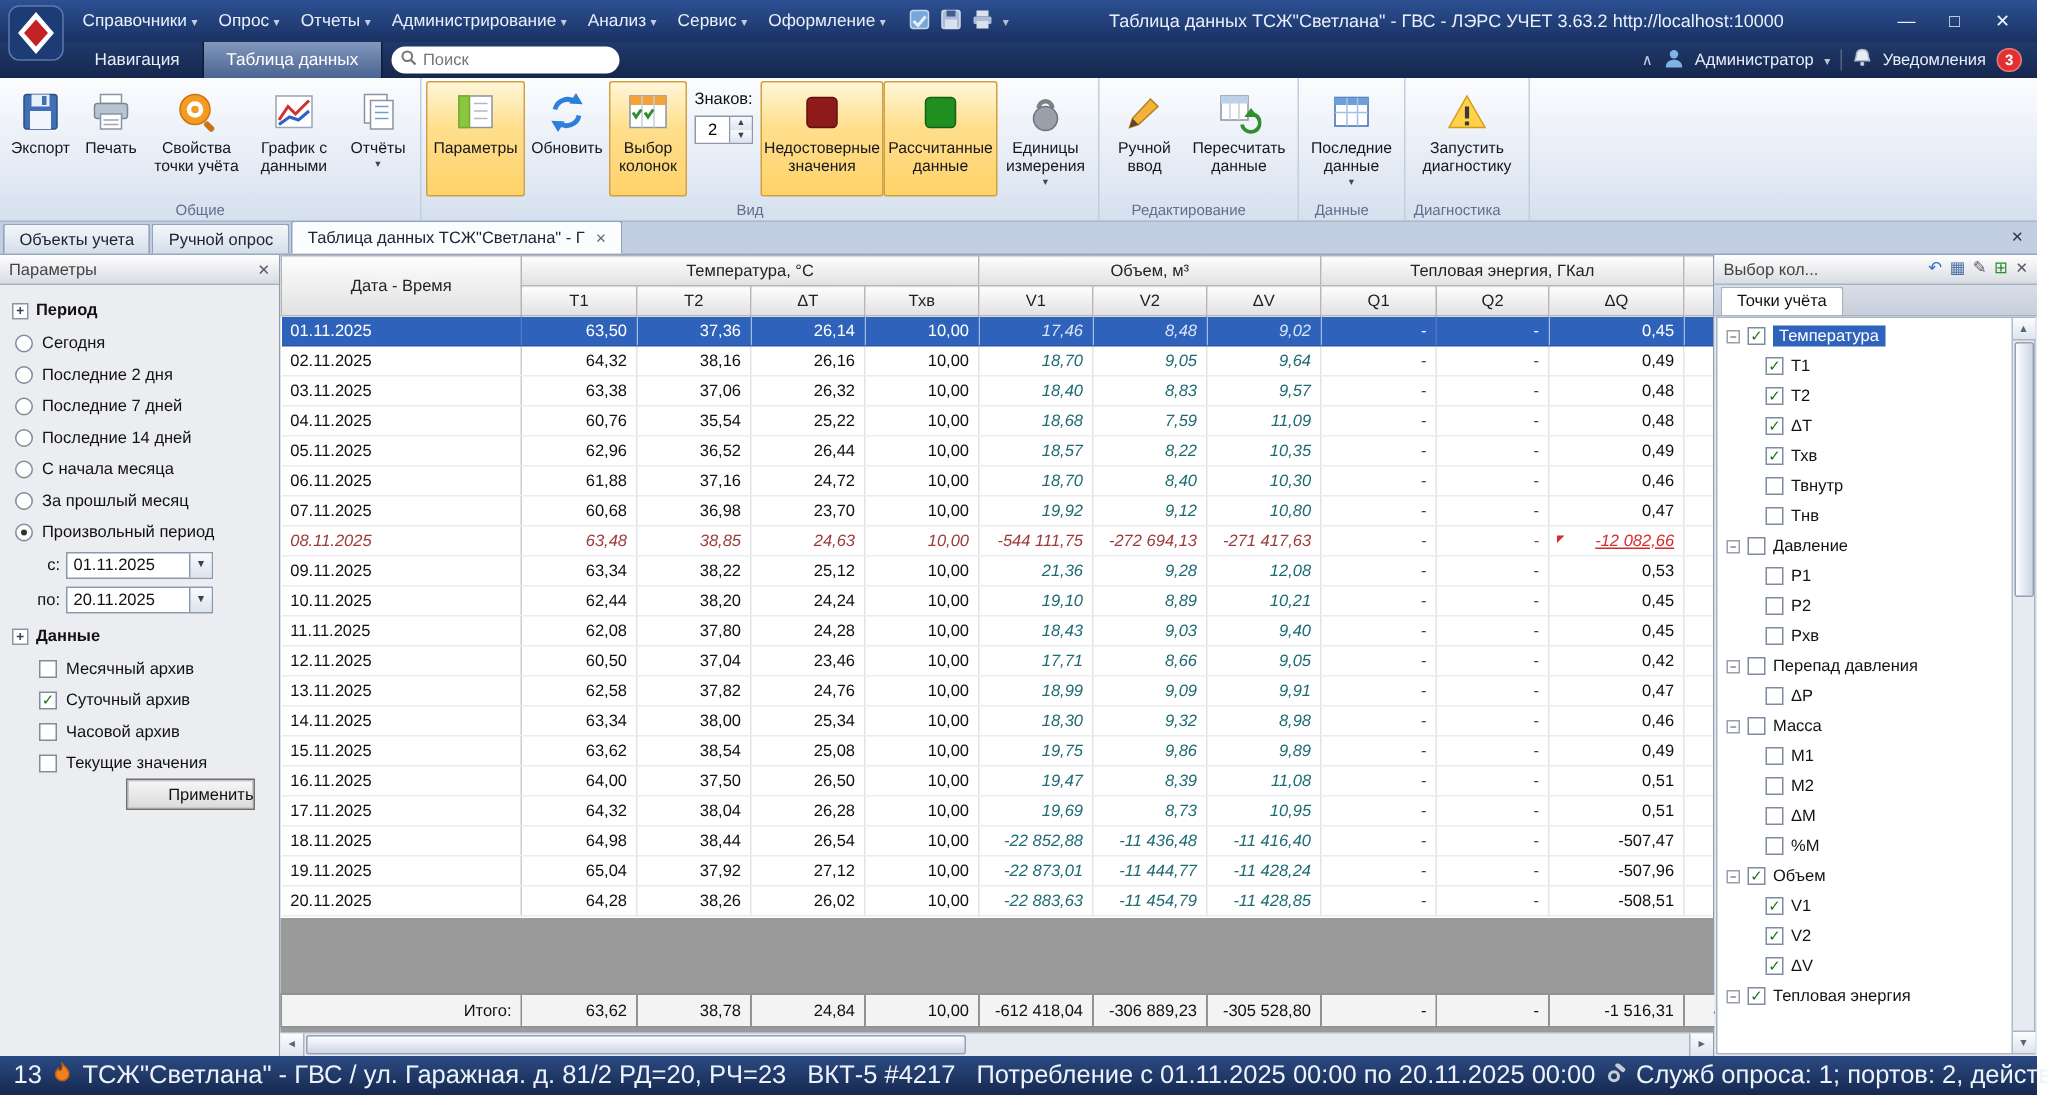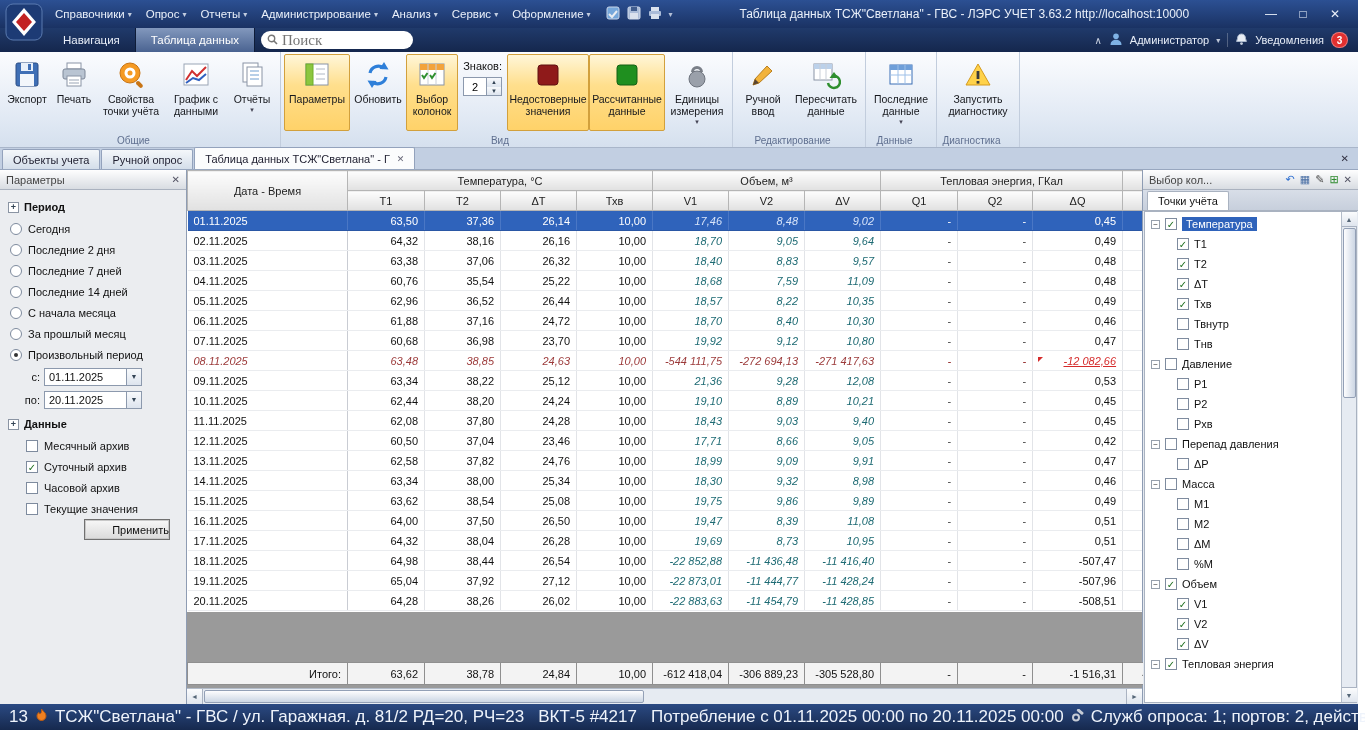--- a/index.html
+++ b/index.html
@@ -13,33 +13,33 @@
 .menu-caret{font-size:8px;opacity:.8}
 .tb-icons{display:flex;align-items:center;gap:7px;margin-left:8px;opacity:.9}
 .win-title{flex:1;text-align:center;font-size:12px;white-space:nowrap;overflow:hidden}
 .win-controls{display:flex;gap:2px;margin-right:8px}
 .win-btn{width:30px;height:20px;display:flex;align-items:center;justify-content:center;font-size:12px}
 
 .navbar{height:24px;background:linear-gradient(#203a6b,#15274d);display:flex;align-items:center;padding-left:48px;color:#e8eef8;flex:0 0 auto}
 .nav-tab{height:24px;display:flex;align-items:center;padding:0 15px;font-size:11.5px}
 .nav-tab.active{background:linear-gradient(#8298bd,#4a6391);border-left:1px solid #0e1c38;border-right:1px solid #0e1c38;color:#fff}
 .search{width:152px;height:18px;background:#fff;border-radius:9px;margin-left:6px;display:flex;align-items:center;padding:0 6px;gap:4px;color:#333}
-.search input{border:none;outline:none;font-size:15px;width:112px;font-family:Liberation Serif, serif;color:#333;background:transparent}
+.search input{border:none;outline:none;font-size:11px;width:112px;font-family:Liberation Sans, sans-serif;color:#333;background:transparent}
 .nav-right{margin-left:auto;display:flex;align-items:center;gap:7px;padding-right:10px}
 .badge{min-width:17px;height:16px;border-radius:8px;background:#e23030;color:#fff;display:flex;align-items:center;justify-content:center;font-size:10px;font-weight:bold;padding:0 3px;border:1px solid rgba(255,255,255,.35)}
 .collapse-glyph{font-size:10px;opacity:.85}
 
 .ribbon{height:96px;background:linear-gradient(#fbfcfe,#e1e9f4 70%,#d5e0ee);border-bottom:1px solid #a9b6ca;display:flex;flex:0 0 auto}
 .rgroup{position:relative;display:flex;align-items:flex-start;padding:2px 3px 16px 3px;border-right:1px solid #c2cddd}
 .rgroup-label{position:absolute;left:0;right:13px;bottom:1px;text-align:center;font-size:10px;color:#5f6f8f}
 .rbtn{display:flex;flex-direction:column;align-items:center;text-align:center;font-size:10.5px;line-height:1.15;padding:4px 2px 2px;height:77px;border:1px solid transparent;border-radius:2px;color:#15171c}
 .rbtn .ricon{height:32px;display:flex;align-items:center;justify-content:center;margin-bottom:2px}
 .rbtn.toggled{background:linear-gradient(#fff6d8,#ffdf8d 40%,#ffd269);border-color:#d2a03c}
 .caret{font-size:7px;color:#445;margin-top:1px}
-.spin-col{display:flex;flex-direction:column;align-items:flex-end;padding:6px 5px;gap:5px;font-size:11px}
+.spin-col{display:flex;flex-direction:column;align-items:flex-start;padding:6px 5px;gap:5px;font-size:11px}
 .spin-box{display:flex;border:1px solid #8c99ad;background:#fff;height:19px}
 .spin-box input{width:22px;border:none;outline:none;text-align:center;font-size:11px;font-family:inherit}
 .spin-arrows{display:flex;flex-direction:column;border-left:1px solid #8c99ad}
 .spin-arrows span{flex:1;width:14px;font-size:6px;display:flex;align-items:center;justify-content:center;background:linear-gradient(#f8fafc,#dde4ee);color:#345}
 
 .docbar{height:22px;background:#c2cfe2;display:flex;align-items:flex-end;padding:0 2px;flex:0 0 auto;border-bottom:1px solid #98a7bf}
 .doctab{height:20px;display:flex;align-items:center;gap:7px;padding:0 10px;margin-right:1px;background:linear-gradient(#f4f7fa,#d4deea);border:1px solid #93a2bc;border-bottom:none;border-radius:2px 2px 0 0;font-size:11px;color:#223;white-space:nowrap}
 .doctab.active{background:#fbfcfd;height:22px}
 .tab-close{font-size:9px;color:#667}
 .docbar-close{margin-left:auto;margin-bottom:5px;margin-right:7px;font-size:10px;color:#334}

